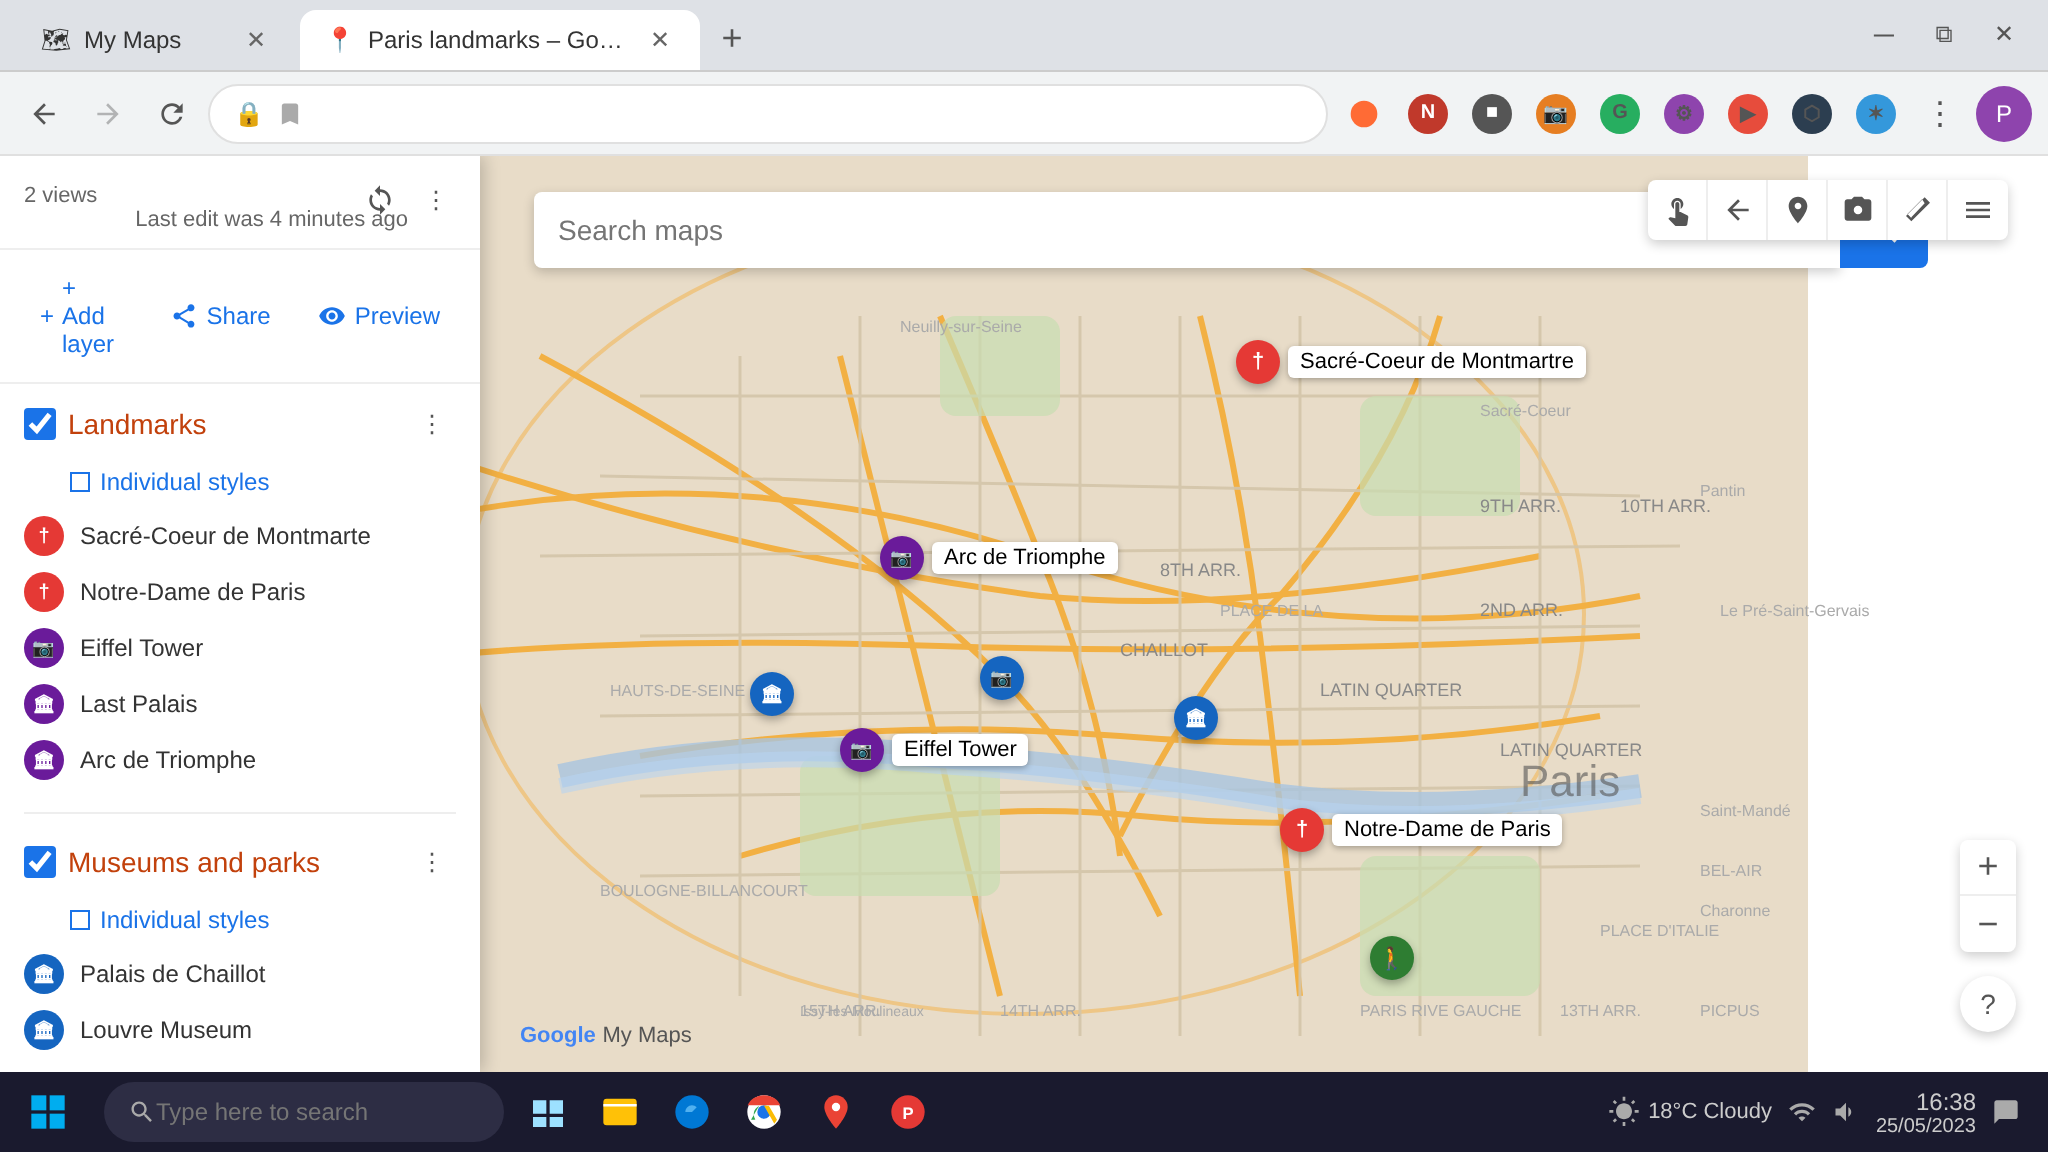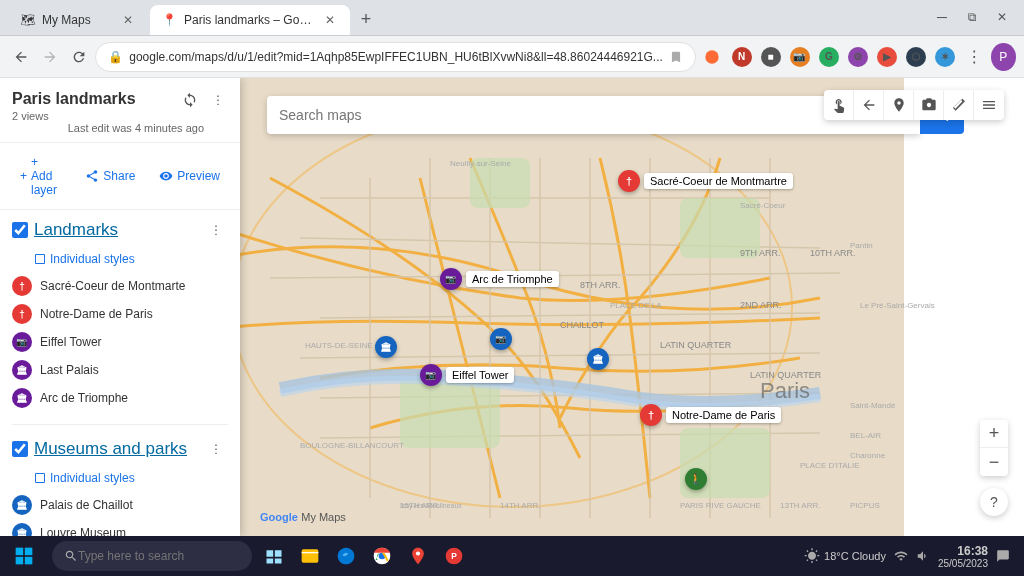--- a/index.html
+++ b/index.html
@@ -21,21 +21,21 @@
     }
     #search-bar input {
       background: transparent; border: none; outline: none; color: #ccc; font-size: 12px; width: 160px;
     }
     #search-bar svg { width: 14px; height: 14px; fill: #aaa; }
     .taskbar-spacer { flex: 1; }
     #system-tray {
       display: flex; align-items: center; padding: 0 8px; color: #ccc; font-size: 11px; gap: 8px;
     }
     #clock { text-align: right; }
-    #clock .time { font-size: 12px; font-weight: 700; }
+    #clock .time { font-size: 12px; font-weight: 400; }
     #clock .date { font-size: 10px; }
 
     
     #browser { position: absolute; top: 0; left: 0; width: 1024px; height: 536px; display: flex; flex-direction: column; background: #fff; }
 
     
     #tab-bar {
       height: 36px; background: #dee1e6; display: flex; align-items: flex-end; padding: 0 8px; gap: 2px;
       border-bottom: 1px solid #ccc;
     }
@@ -102,21 +102,21 @@
       display: flex; align-items: center; gap: 4px; font-size: 12px; color: #1a73e8;
       cursor: pointer; padding: 4px 8px; border-radius: 4px;
     }
 
     
     #sidebar-content { flex: 1; overflow-y: auto; }
     .layer-header {
       display: flex; align-items: center; padding: 8px 12px; cursor: pointer;
     }
     .layer-check { width: 16px; height: 16px; accent-color: #1a73e8; margin-right: 6px; }
-    .layer-name { flex: 1; font-size: 17px; font-weight: 500; color: #0369a1; text-decoration: underline; }
+    .layer-name { flex: 1; font-size: 14px; font-weight: 500; color: #c2410c; }
     .layer-menu-btn {
       width: 24px; height: 24px; display: flex; align-items: center; justify-content: center;
       border-radius: 50%; cursor: pointer; color: #555;
     }
     .layer-style {
       padding: 2px 12px 6px 34px; font-size: 12px; color: #1a73e8; cursor: pointer;
       display: flex; align-items: center; gap: 4px;
     }
     .layer-items { padding: 0 8px 8px; }
     .layer-item {
@@ -257,21 +257,20 @@
           <path d="M12 4l-1.41 1.41L16.17 11H4v2h12.17l-5.58 5.59L12 20l8-8z"></path>
         </svg>
     </div>
     <div class="nav-btn">
       <svg viewBox="0 0 24 24" width="16" height="16" fill="#555">
           <path d="M17.65 6.35C16.2 4.9 14.21 4 12 4c-4.42 0-7.99 3.58-7.99 8s3.57 8 7.99 8c3.73 0 6.84-2.55 7.73-6h-2.08c-.82 2.33-3.04 4-5.65 4-3.31 0-6-2.69-6-6s2.69-6 6-6c1.66 0 3.14.69 4.22 1.78L13 11h7V4l-2.35 2.35z"></path>
         </svg>
     </div>
     <div id="url-bar">
       <span class="lock-icon">🔒</span>
-      <span class="url-text">google.com/maps/d/u/1/edit?mid=1Aqhp85EwpIFFEC1UBN_HU6tBlXvwNi8&amp;ll=48.86024446921G...</span>
       <svg viewBox="0 0 24 24" width="14" height="14" fill="#aaa">
           <path d="M17 3H7c-1.1 0-2 .9-2 2v16l7-3 7 3V5c0-1.1-.9-2-2-2z"></path>
         </svg>
     </div>
 
     <div class="toolbar-icon-btn">
       <svg viewBox="0 0 24 24" width="16" height="16" fill="#555">
           <circle cx="12" cy="12" r="10" fill="#ff6b35"></circle>
         </svg>
     </div>
@@ -375,21 +374,20 @@
       <text x="730" y="330" font-size="8" fill="#aaa">Saint-Mandé</text>
       <text x="730" y="360" font-size="8" fill="#aaa">BEL-AIR</text>
       <text x="730" y="430" font-size="8" fill="#aaa">PICPUS</text>
       <text x="490" y="230" font-size="8" fill="#aaa">PLACE DE LA</text>
       <text x="680" y="390" font-size="8" fill="#aaa">PLACE D'ITALIE</text>
       <text x="185" y="270" font-size="8" fill="#aaa">HAUTS-DE-SEINE</text>
     </svg>
 
     <div id="sidebar">
       <div id="sidebar-header" style="position:relative;padding:12px 36px 8px 12px;">
-        <div id="map-title">Paris landmarks</div>
         <div id="map-views">2 views</div>
         <div id="map-edit">Last edit was 4 minutes ago</div>
         <div id="sidebar-header-icons">
           <div class="sidebar-header-icon">
             <svg viewBox="0 0 24 24" width="16" height="16" fill="#555">
                 <path d="M12 4V1L8 5l4 4V6c3.31 0 6 2.69 6 6 0 1.01-.25 1.97-.7 2.8l1.46 1.46C19.54 15.03 20 13.57 20 12c0-4.42-3.58-8-8-8zm0 14c-3.31 0-6-2.69-6-6 0-1.01.25-1.97.7-2.8L5.24 7.74C4.46 8.97 4 10.43 4 12c0 4.42 3.58 8 8 8v3l4-4-4-4v3z"></path>
               </svg>
           </div>
           <div class="sidebar-header-icon">⋮</div>
         </div>

